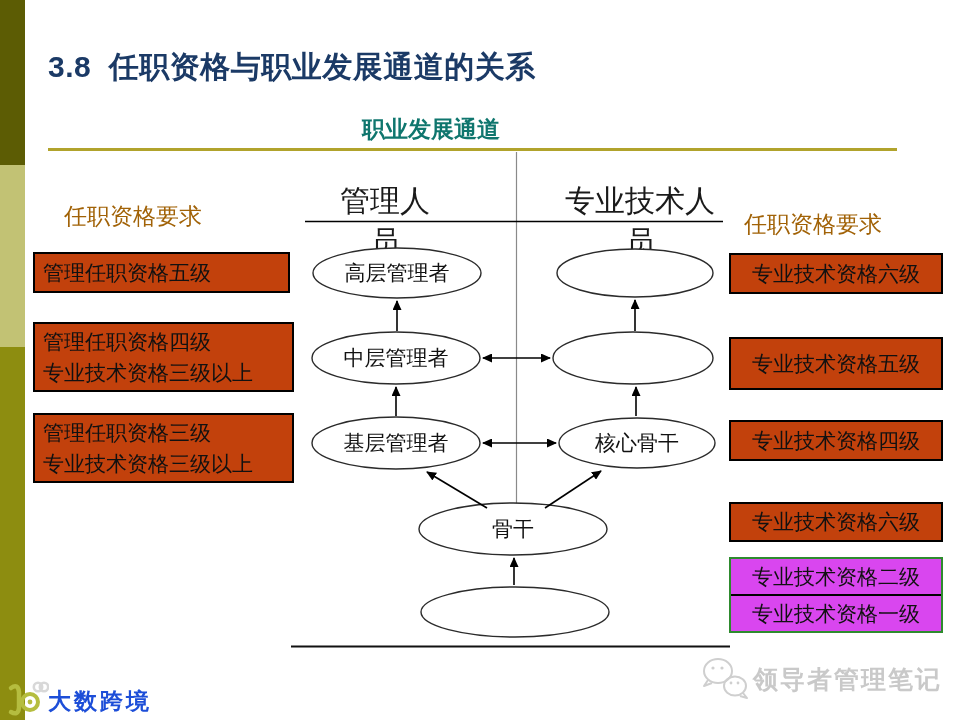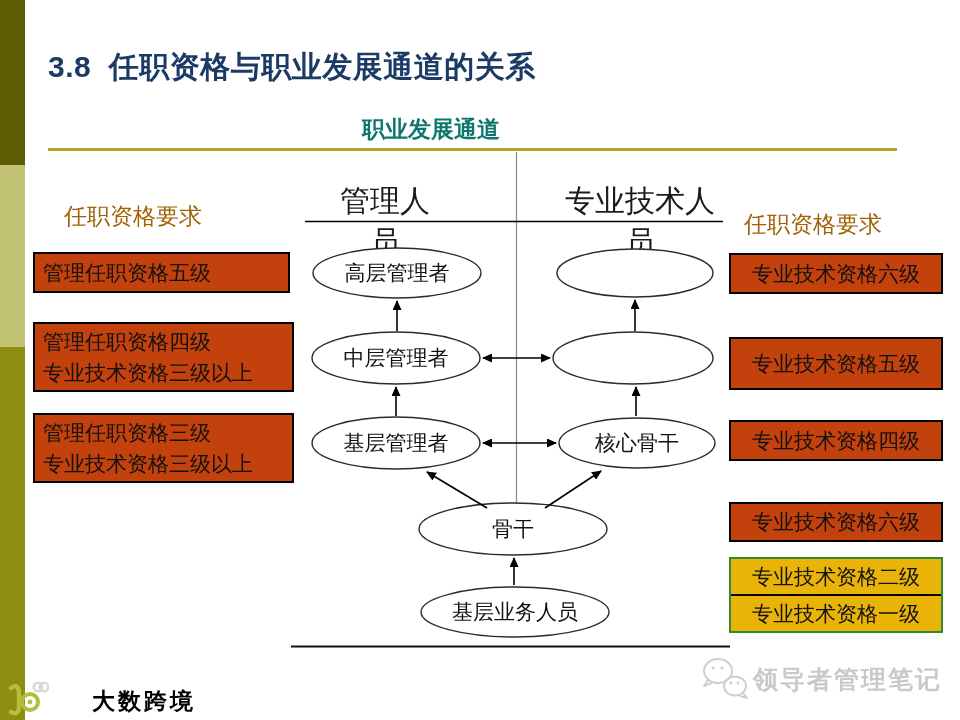--- a/index.html
+++ b/index.html
@@ -48,21 +48,21 @@
   .lb1 { left:33px; top:252px; width:257px; height:41px; }
   .lb2 { left:33px; top:322px; width:261px; height:70px; }
   .lb3 { left:33px; top:413px; width:261px; height:70px; }
   .rb1 { left:729px; top:253px; width:214px; height:41px; }
   .rb2 { left:729px; top:337px; width:214px; height:53px; }
   .rb3 { left:729px; top:420px; width:214px; height:41px; }
   .rb4 { left:729px; top:502px; width:214px; height:40px; }
 
   .green-box {
     position:absolute; left:729px; top:557px; width:214px; height:76px;
-    border:2px solid var(--green-border,#2e8b2e); background:#eab308; z-index:2;
+    border:2px solid var(--green-border,#2e8b2e); background:#d946ef; z-index:2;
     display:flex; flex-direction:column;
   }
   .green-box .row {
     flex:1; display:flex; align-items:center; justify-content:center;
     font-size:21px; color:#111;
   }
   .green-box .row:first-child { border-bottom:2px solid #000; }
 
   .node-label {
     position:absolute; z-index:2; display:flex; align-items:center; justify-content:center;
@@ -72,23 +72,22 @@
   .n-prof-top  { left:557px; top:249px; width:156px; height:48px; }
   .n-mgmt-mid  { left:312px; top:332px; width:168px; height:52px; }
   .n-prof-mid  { left:553px; top:332px; width:160px; height:52px; }
   .n-mgmt-base { left:312px; top:417px; width:168px; height:52px; }
   .n-prof-base { left:559px; top:418px; width:156px; height:50px; }
   .n-backbone  { left:419px; top:503px; width:188px; height:52px; }
   .n-entry     { left:421px; top:587px; width:188px; height:50px; }
 
   .wm-left-text {
     position:absolute; left:48px; top:686px; z-index:3;
-    font-size:23px; font-weight:bold; color:#000000; letter-spacing:3px;
+    font-size:23px; font-weight:bold; color:#1d4ed8; letter-spacing:3px;
     text-shadow:1px 1px 0 #ffffff;
-    margin-left:44px;
   }
   .wm-right-text {
     position:absolute; left:753px; top:663px; z-index:3;
     font-size:25px; font-weight:bold; color:#c9c9c9; letter-spacing:2px;
     text-shadow:1px 1px 0 #ffffff;
   }
   .wm-left-logo  { position:absolute; left:5px;  top:680px; z-index:3; }
   .wm-right-icon { position:absolute; left:694px; top:650px; z-index:3; }
 </style>
 </head>
@@ -167,21 +166,20 @@
   <div class="green-box">
     <div class="row">专业技术资格二级</div>
     <div class="row">专业技术资格一级</div>
   </div>
 
   <div class="node-label n-mgmt-top">高层管理者</div>
   <div class="node-label n-mgmt-mid">中层管理者</div>
   <div class="node-label n-mgmt-base">基层管理者</div>
   <div class="node-label n-prof-base">核心骨干</div>
   <div class="node-label n-backbone">骨干</div>
-  <div class="node-label n-entry">基层业务人员</div>
 
   <svg class="wm-left-logo" width="44" height="38" viewBox="0 0 44 38">
     <path d="M6,8 q7,-5 8,4 l0,16 q-1,8 -8,4" fill="none" stroke="#b5bd3f" stroke-width="4.5" stroke-linecap="round"></path>
     <circle cx="25" cy="22" r="8" fill="none" stroke="#b5bd3f" stroke-width="4"></circle>
     <circle cx="25" cy="22" r="2.4" fill="#b5bd3f"></circle>
     <circle cx="33" cy="7" r="4.2" fill="none" stroke="#d8d8d8" stroke-width="2.6"></circle>
     <circle cx="41" cy="7" r="4.2" fill="none" stroke="#d8d8d8" stroke-width="2.6" transform="translate(-2,0)"></circle>
   </svg>
   <div class="wm-left-text">大数跨境</div>
 

